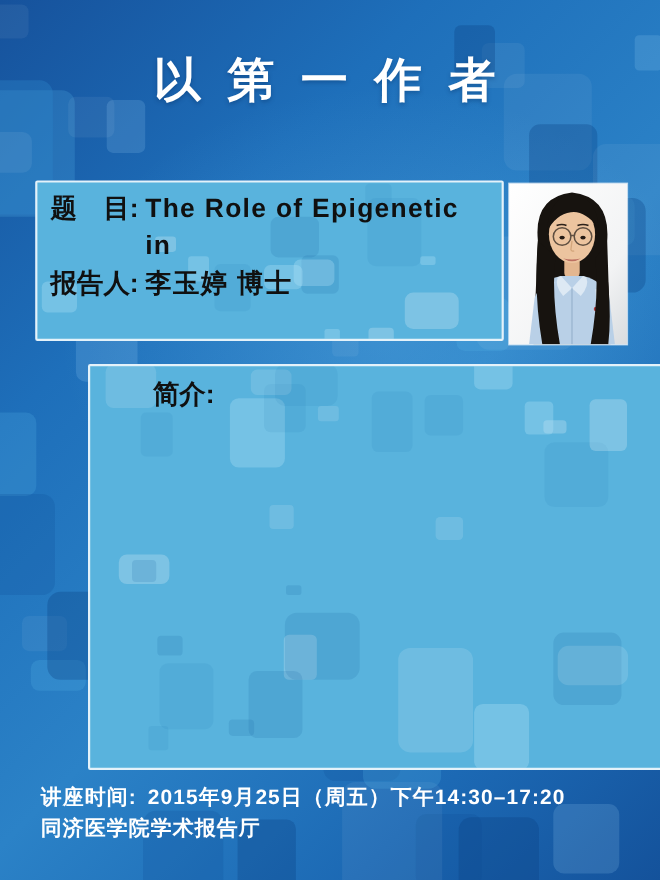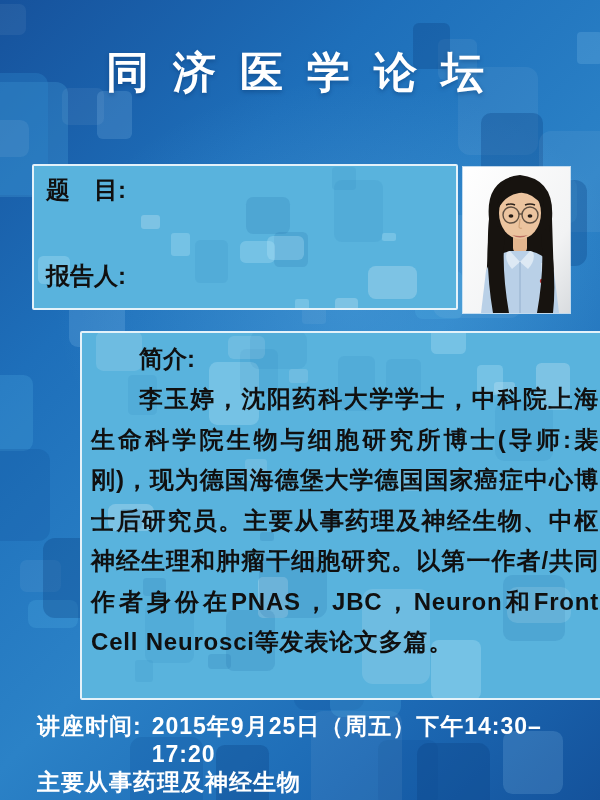--- a/index.html
+++ b/index.html
@@ -24,37 +24,37 @@
   .issue{left:0;right:0;top:113px;text-align:center;color:var(--title_text);
     font-size:30px;font-weight:bold;letter-spacing:2px;}
 
   .panel{background:var(--panel_blue);border:2px solid var(--panel_border);
     box-sizing:border-box;overflow:hidden;border-radius:2px;}
   .panel .content{position:relative;z-index:1;}
   .boxbg{position:absolute;inset:0;overflow:hidden;z-index:0;}
 
   .topic-box{left:32px;top:164px;width:426px;height:146px;}
   .topic-box .content{padding:7px 8px 0 12px;color:var(--body_text);font-weight:bold;}
-  .t-row{display:flex;font-size:24px;line-height:34px;flex-direction:column;}
+  .t-row{display:flex;font-size:24px;line-height:34px;}
   .t-label{flex:0 0 86px;white-space:nowrap;}
   .t-value{flex:1;letter-spacing:1.2px;}
   .t-cont{margin-left:86px;font-size:24px;line-height:34px;letter-spacing:1.2px;}
 
   .photo{left:463px;top:167px;width:107px;height:146px;background:#fff;
     box-shadow:0 0 0 1px rgba(255,255,255,.7);}
   .photo svg{display:block;width:107px;height:146px;}
 
   .intro-box{left:36px;top:331px;width:530px;height:369px;margin-left:44px;}
   .intro-box .content{padding:6px 9px 0 9px;color:var(--body_text);font-weight:bold;}
   .intro-label{font-size:24px;line-height:40px;text-indent:48px;}
   .intro-para{font-size:24px;line-height:40.5px;text-indent:48px;text-align:justify;
     letter-spacing:.8px;margin:0;}
 
   .footer{left:37px;top:712px;color:var(--title_text);font-weight:bold;}
-  .f-row{display:flex;font-size:23px;line-height:28px;letter-spacing:1px;}
+  .f-row{display:flex;font-size:19px;line-height:28px;letter-spacing:1px;}
   .f-label{white-space:nowrap;margin-right:10px;}
 </style>
 </head>
 <body>
 
 <div class="poster">
 
   <div class="bglayer" id="bg">
       <div class="tile" style="left: 577.682px; top: 554.097px; width: 16.9247px; height: 10.2523px; border-radius: 2.70795px; background: rgba(10, 64, 130, 0.3);"></div>
       <div class="tile" style="left: 119.937px; top: 419.372px; width: 48.0362px; height: 46.5764px; border-radius: 7.68579px; background: rgba(46, 134, 204, 0.35);"></div>
@@ -103,21 +103,21 @@
       <div class="tile" style="left: 43.0314px; top: 537.809px; width: 81.7237px; height: 80.4438px; border-radius: 12px; background: rgba(10, 64, 130, 0.3);"></div>
       <div class="tile" style="left: 502.716px; top: 730.935px; width: 60.2033px; height: 62.983px; border-radius: 9.63252px; background: rgba(173, 226, 255, 0.16);"></div>
       <div class="tile" style="left: 302.301px; top: 304.491px; width: 24.0385px; height: 19.4284px; border-radius: 3.84616px; background: rgba(255, 255, 255, 0.06);"></div>
       <div class="tile" style="left: 502.914px; top: 179.988px; width: 83.724px; height: 85.9931px; border-radius: 12px; background: rgba(10, 64, 130, 0.3);"></div>
       <div class="tile" style="left: 432.901px; top: 215.195px; width: 89.149px; height: 103.265px; border-radius: 12px; background: rgba(255, 255, 255, 0.06);"></div>
       <div class="tile" style="left: -44.6943px; top: 73.4006px; width: 92.5999px; height: 121.168px; border-radius: 12px; background: rgba(46, 134, 204, 0.35);"></div>
       <div class="tile" style="left: 534.965px; top: 209.445px; width: 24.2581px; height: 15.1436px; border-radius: 3.8813px; background: rgba(12, 76, 150, 0.22);"></div>
       <div class="tile" style="left: 413.393px; top: 22.7819px; width: 36.7116px; height: 46.4226px; border-radius: 5.87386px; background: rgba(10, 64, 130, 0.3);"></div>
     </div>
 
-  <div class="layer title">同济医学论坛</div>
+  <div class="layer title">以第一作者</div>
 
   <section class="layer panel topic-box">
     <div class="boxbg" id="topicbg">
         <div class="tile" style="left: 239.627px; top: 66.3451px; width: 33.9982px; height: 34.9146px; border-radius: 5.43972px; background: rgba(22, 100, 160, 0.16);"></div>
         <div class="tile" style="left: 206.306px; top: 75.3712px; width: 35.135px; height: 21.8548px; border-radius: 5.62159px; background: rgba(190, 235, 252, 0.28);"></div>
         <div class="tile" style="left: 160.909px; top: 73.8027px; width: 32.6418px; height: 42.7337px; border-radius: 5.22269px; background: rgba(28, 118, 180, 0.1);"></div>
         <div class="tile" style="left: 107.059px; top: 49.4992px; width: 18.915px; height: 13.4422px; border-radius: 3.0264px; background: rgba(255, 255, 255, 0.22);"></div>
         <div class="tile" style="left: 233.445px; top: 69.555px; width: 37.0479px; height: 24.627px; border-radius: 5.92766px; background: rgba(190, 235, 252, 0.28);"></div>
         <div class="tile" style="left: 300.284px; top: 14.3114px; width: 48.3028px; height: 61.5786px; border-radius: 7.72844px; background: rgba(28, 118, 180, 0.1);"></div>
         <div class="tile" style="left: 301.253px; top: 131.975px; width: 22.8222px; height: 13.7072px; border-radius: 3.65155px; background: rgba(255, 255, 255, 0.22);"></div>
@@ -125,20 +125,21 @@
         <div class="tile" style="left: 334.398px; top: 100.066px; width: 48.3567px; height: 32.8292px; border-radius: 7.73708px; background: rgba(255, 255, 255, 0.22);"></div>
         <div class="tile" style="left: 348.487px; top: 66.5582px; width: 13.0929px; height: 8.10514px; border-radius: 2.09487px; background: rgba(190, 235, 252, 0.28);"></div>
         <div class="tile" style="left: 298.027px; top: 0.788239px; width: 23.6285px; height: 23.6712px; border-radius: 3.78056px; background: rgba(28, 118, 180, 0.1);"></div>
         <div class="tile" style="left: 260.913px; top: 133.159px; width: 13.9394px; height: 13.2436px; border-radius: 2.2303px; background: rgba(190, 235, 252, 0.28);"></div>
         <div class="tile" style="left: 4.35082px; top: 90.242px; width: 32.0455px; height: 27.8033px; border-radius: 5.12727px; background: rgba(190, 235, 252, 0.28);"></div>
         <div class="tile" style="left: 211.796px; top: 31.0741px; width: 44.6568px; height: 36.634px; border-radius: 7.14509px; background: rgba(22, 100, 160, 0.16);"></div>
       </div>
     <div class="content">
       <div class="t-row">
         <span class="t-label">题　目:</span>
+        <span class="t-value">The Role of Epigenetic in</span>
       </div>
       <div class="t-row">
         <span class="t-label">报告人:</span>
         <span class="t-value">李玉婷 博士</span>
       </div>
 
     </div>
   </section>
 
   <div class="layer photo">
@@ -204,27 +205,26 @@
         <div class="tile" style="left: 425.377px; top: 253.736px; width: 63.2379px; height: 36.6583px; border-radius: 10.1181px; background: rgba(255, 255, 255, 0.13);"></div>
         <div class="tile" style="left: 412.145px; top: 48.9806px; width: 20.5358px; height: 11.8202px; border-radius: 3.28572px; background: rgba(255, 255, 255, 0.22);"></div>
         <div class="tile" style="left: 37.9476px; top: 176.126px; width: 22.3786px; height: 19.9502px; border-radius: 3.58058px; background: rgba(22, 100, 160, 0.16);"></div>
         <div class="tile" style="left: 279.782px; top: 255.551px; width: 68.5654px; height: 95.0946px; border-radius: 10.9705px; background: rgba(255, 255, 255, 0.13);"></div>
         <div class="tile" style="left: 394.641px; top: 31.5267px; width: 26.5841px; height: 30.9021px; border-radius: 4.25345px; background: rgba(190, 235, 252, 0.28);"></div>
         <div class="tile" style="left: 62.6002px; top: 269.728px; width: 48.9643px; height: 60.3988px; border-radius: 7.83429px; background: rgba(28, 118, 180, 0.1);"></div>
         <div class="tile" style="left: 255.625px; top: 23.429px; width: 37.7301px; height: 54.2402px; border-radius: 6.03681px; background: rgba(28, 118, 180, 0.1);"></div>
       </div>
     <div class="content">
       <div class="intro-label">简介:</div>
-      <p class="intro-para">李玉婷，沈阳药科大学学士，中科院上海生命科学院生物与细胞研究所博士(导师:裴刚)，现为德国海德堡大学德国国家癌症中心博士后研究员。主要从事药理及神经生物、中枢神经生理和肿瘤干细胞研究。以第一作者/共同作者身份在PNAS，JBC，Neuron和Front Cell Neurosci等发表论文多篇。</p>
     </div>
   </section>
 
   <div class="layer footer">
     <div class="f-row">
       <span class="f-label">讲座时间:</span>
       <span>2015年9月25日（周五）下午14:30–17:20</span>
     </div>
     <div class="f-row">
-      <span>主要从事药理及神经生物</span>
+      <span>同济医学院学术报告厅</span>
     </div>
   </div>
 
 </div>
 
 </body></html>

